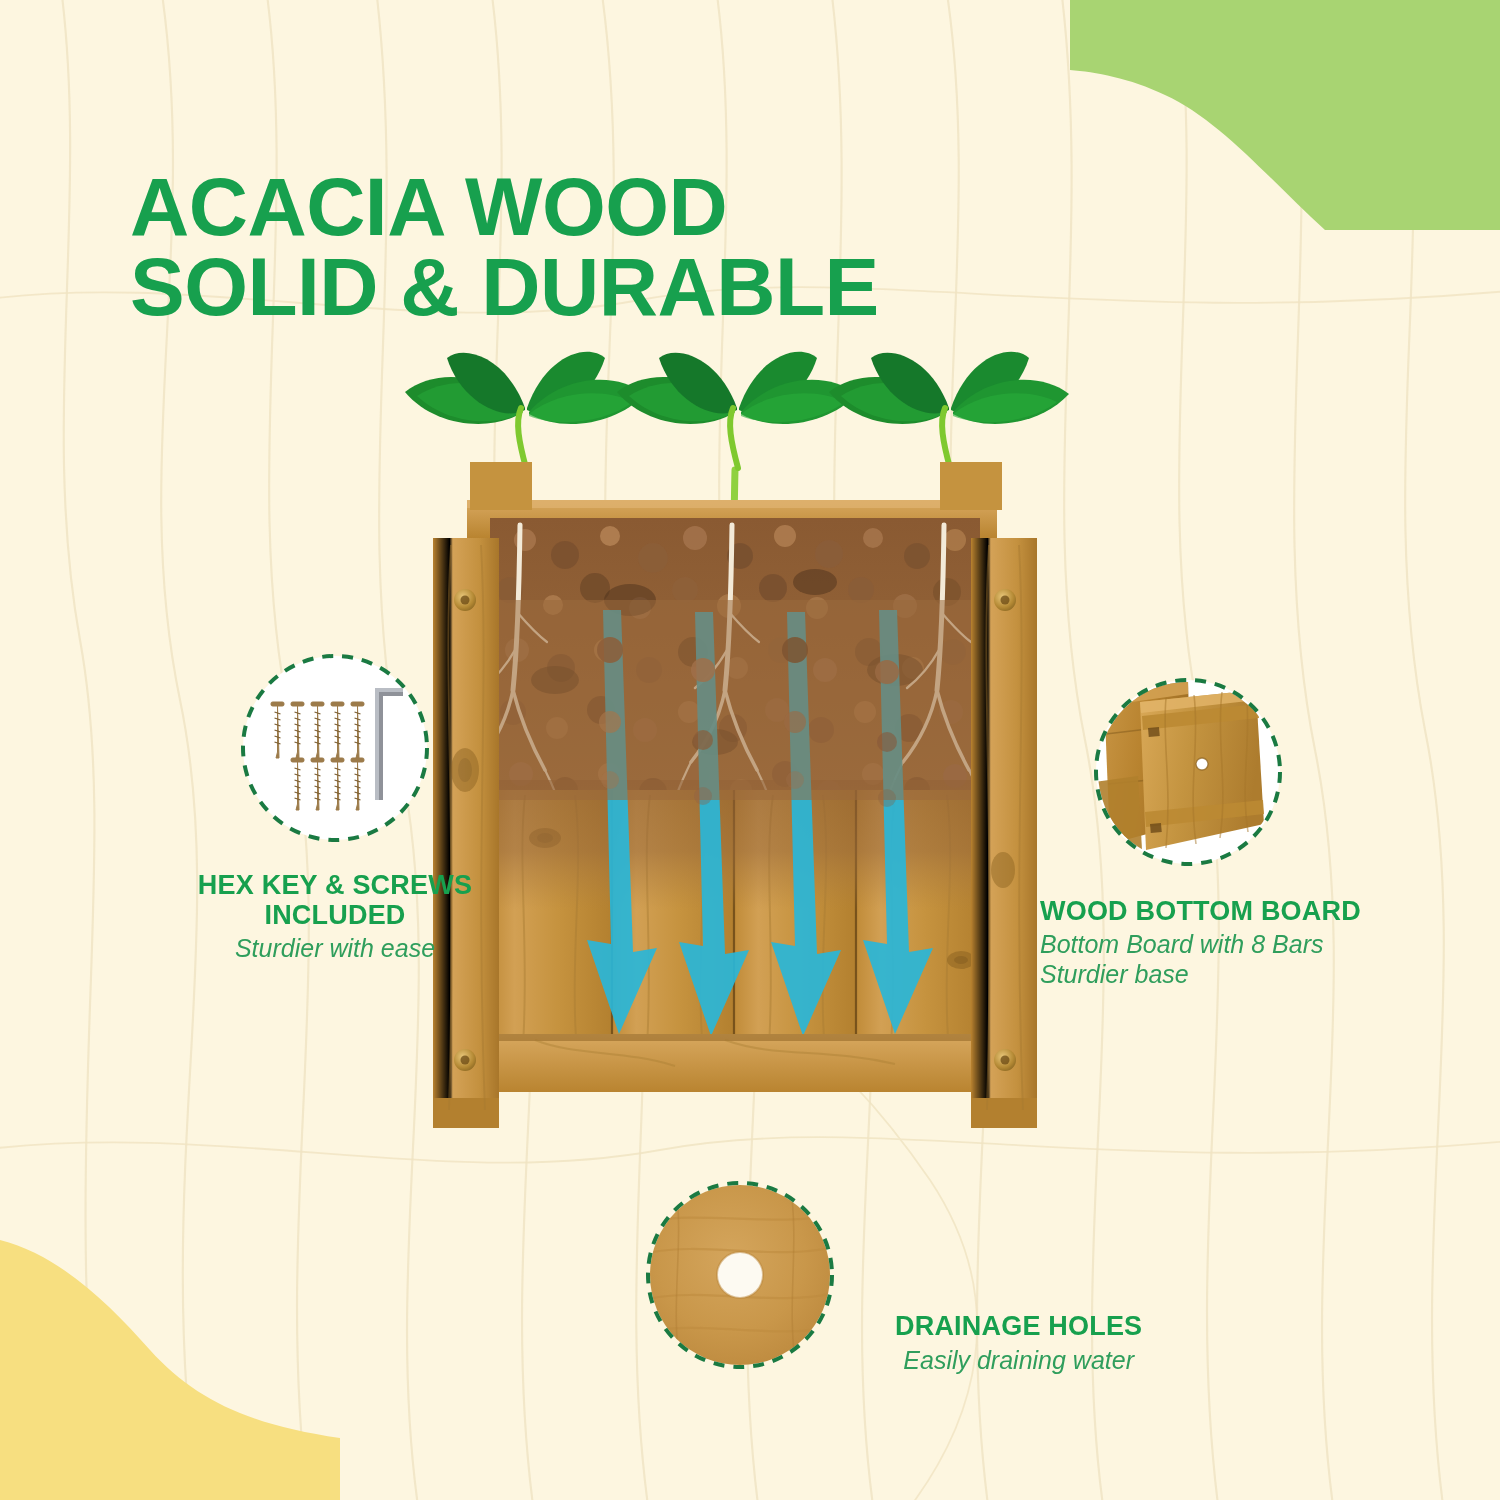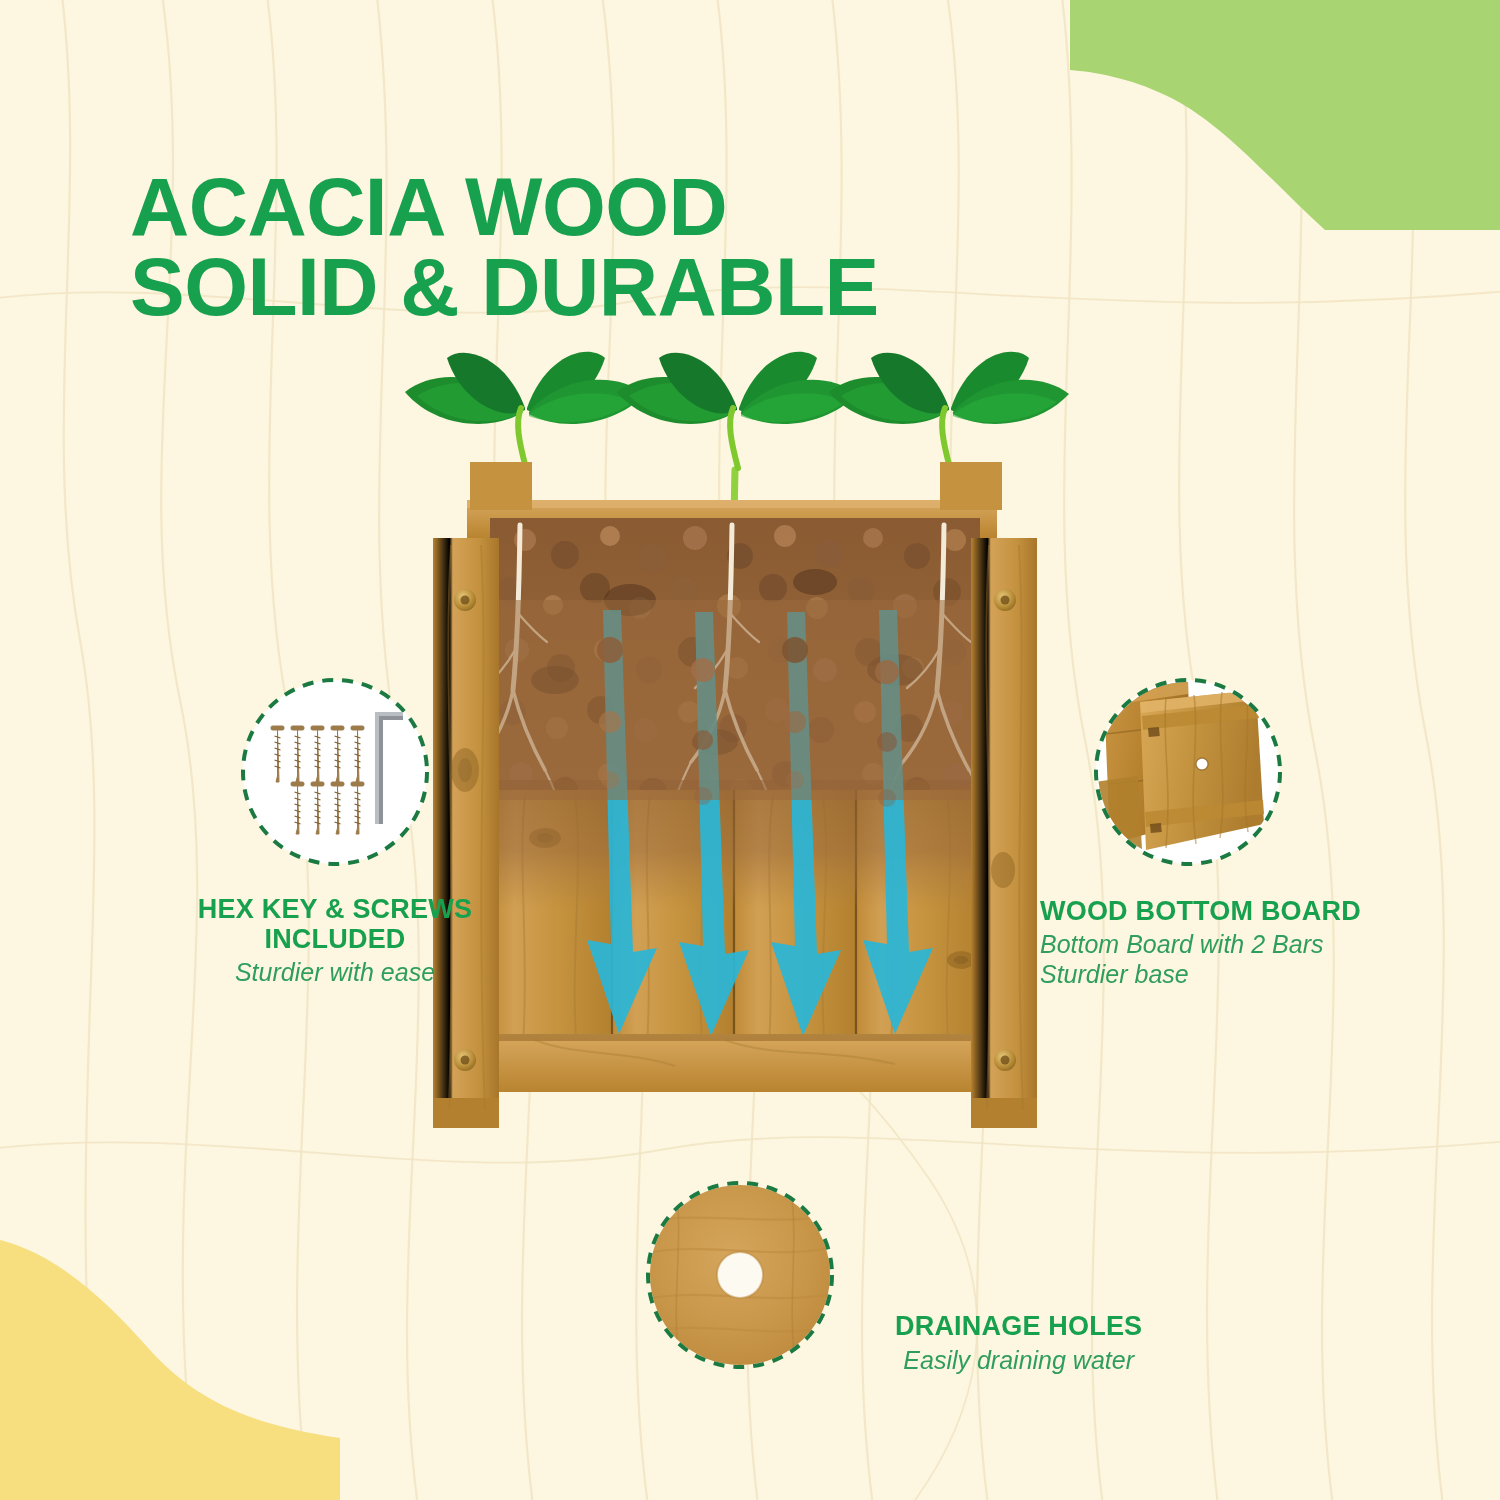--- a/index.html
+++ b/index.html
@@ -35,21 +35,21 @@
   .feature-title{
     color:#17a04e;font-weight:bold;font-size:27px;line-height:1.12;
     text-transform:uppercase;letter-spacing:0.2px;
   }
   .feature-sub{
     color:#2f9e5c;font-style:italic;font-size:25px;line-height:1.18;
     margin-top:4px;
   }
   .feature-sub span{display:block;}
 
-  #feature-screws{left:75px;top:672px;width:520px;text-align:center;}
+  #feature-screws{left:75px;top:648px;width:520px;text-align:center;}
   #feature-screws .icon-wrap{width:200px;height:200px;margin:0 auto;}
   #feature-screws .text-wrap{margin-top:22px;width:380px;margin-left:auto;margin-right:auto;}
 
   #feature-board{left:1040px;top:672px;width:420px;}
   #feature-board .icon-wrap{width:200px;height:200px;margin:0 auto 0 48px;}
   #feature-board .text-wrap{margin-top:24px;}
 
   #feature-drainage{left:640px;top:1175px;width:560px;display:flex;align-items:flex-end;gap:55px;}
   #feature-drainage .icon-wrap{width:200px;height:200px;flex:0 0 200px;}
   #feature-drainage .text-wrap{text-align:center;padding-top:4px;}
@@ -566,21 +566,21 @@
 
         <rect x="60" y="56" width="11" height="9" fill="#6d4a18" opacity="0.8" transform="rotate(-5 60 56)"></rect>
         <rect x="62" y="152" width="11" height="9" fill="#6d4a18" opacity="0.8" transform="rotate(-5 62 152)"></rect>
       </g>
       <circle cx="100" cy="100" r="92" fill="none" stroke="#1a7a42" stroke-width="4" stroke-dasharray="11 9" stroke-linecap="butt"></circle>
     </svg>
   </div>
   <div class="text-wrap">
     <div class="feature-title">WOOD BOTTOM BOARD</div>
     <div class="feature-sub">
-      <span>Bottom Board with 2 Bars</span>
+      <span>Bottom Board with 8 Bars</span>
       <span>Sturdier base</span>
     </div>
   </div>
 </div>
 
 <div class="feature" id="feature-drainage">
   <div class="icon-wrap">
     <svg viewBox="0 0 200 200" width="200" height="200">
       <defs>
         <radialGradient id="dhWood" cx="0.45" cy="0.4" r="0.75">

